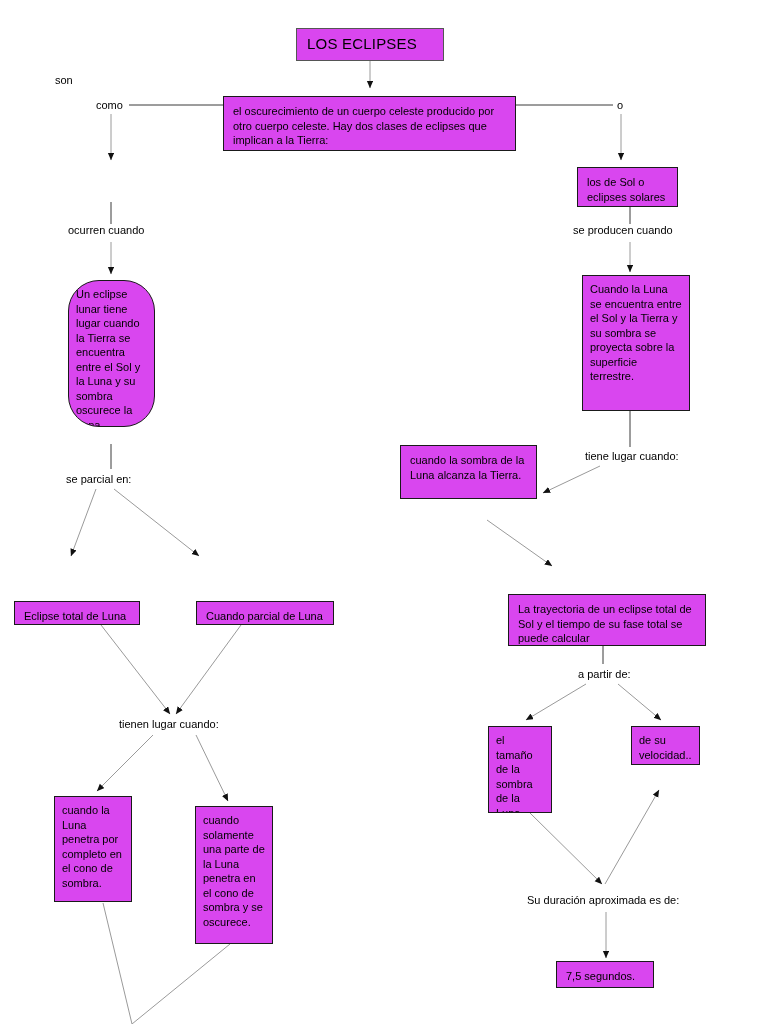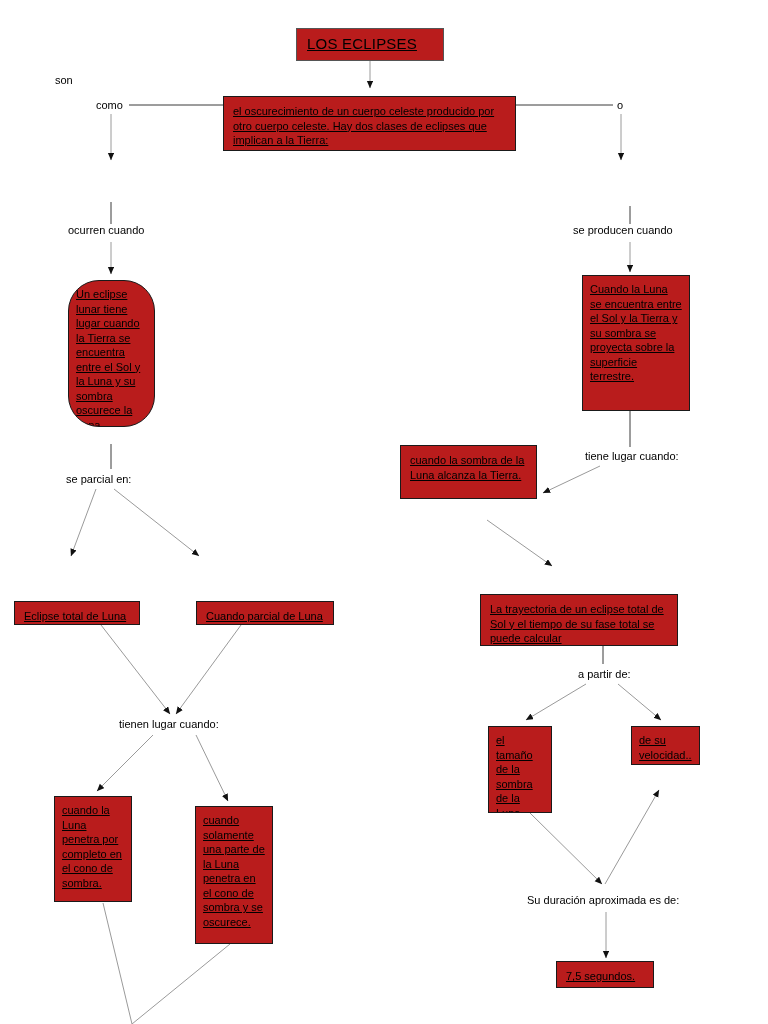--- a/index.html
+++ b/index.html
@@ -24,26 +24,25 @@
     position: absolute;
     left: 0;
     top: 0;
     width: 768px;
     height: 1024px;
     pointer-events: none;
   }
   .node {
     position: absolute;
     box-sizing: border-box;
-    background: #b91c1c;
+    background: #d946ef;
     border: 1px solid #1a1a1a;
     color: #000000;
     line-height: 1.32;
     overflow: hidden;
-    text-decoration: underline;
   }
   .node-title {
     border: 1px solid #555555;
     font-size: 15px;
     letter-spacing: 0.2px;
     padding: 5px 10px 6px 10px;
     text-align: left;
   }
   .node-box {
     font-size: 11px;
@@ -127,20 +126,23 @@
 
   <div class="node node-title" style="left:296px; top:28px; width:148px;">
     <span>LOS ECLIPSES</span>
   </div>
 
   <div class="node node-box pad-wide" style="left:223px; top:96px; width:293px; height:55px;">
     <span>el oscurecimiento de un cuerpo celeste producido por otro cuerpo celeste. Hay dos clases de eclipses que implican a la Tierra:</span>
   </div>
 
 
+  <div class="node node-box pad-wide" style="left:577px; top:167px; width:101px; height:40px;">
+    <span>los de Sol o eclipses solares</span>
+  </div>
 
   <div class="node node-box" style="left:68px; top:280px; width:87px; height:147px;border-radius:31px;">
     <span>Un eclipse lunar tiene lugar cuando la Tierra se encuentra entre el Sol y la Luna y su sombra oscurece la Luna.</span>
   </div>
 
   <div class="node node-box" style="left:582px; top:275px; width:108px; height:136px;">
     <span>Cuando la Luna se encuentra entre el Sol y la Tierra y su sombra se proyecta sobre la superficie terrestre.</span>
   </div>
 
   <div class="node node-box pad-wide" style="left:400px; top:445px; width:137px; height:54px;">
@@ -156,21 +158,21 @@
   </div>
 
   <div class="node node-box" style="left:54px; top:796px; width:78px; height:106px;">
     <span>cuando la Luna penetra por completo en el cono de sombra.</span>
   </div>
 
   <div class="node node-box" style="left:195px; top:806px; width:78px; height:138px;">
     <span>cuando solamente una parte de la Luna penetra en el cono de sombra y se oscurece.</span>
   </div>
 
-  <div class="node node-box pad-wide" style="left:480px; top:594px; width:198px; height:52px;">
+  <div class="node node-box pad-wide" style="left:508px; top:594px; width:198px; height:52px;">
     <span>La trayectoria de un eclipse total de Sol y el tiempo de su fase total se puede calcular</span>
   </div>
 
   <div class="node node-box" style="left:488px; top:726px; width:64px; height:87px;">
     <span>el tamaño de la sombra de la Luna.</span>
   </div>
 
   <div class="node node-box" style="left:631px; top:726px; width:69px; height:39px;">
     <span>de su velocidad..</span>
   </div>

